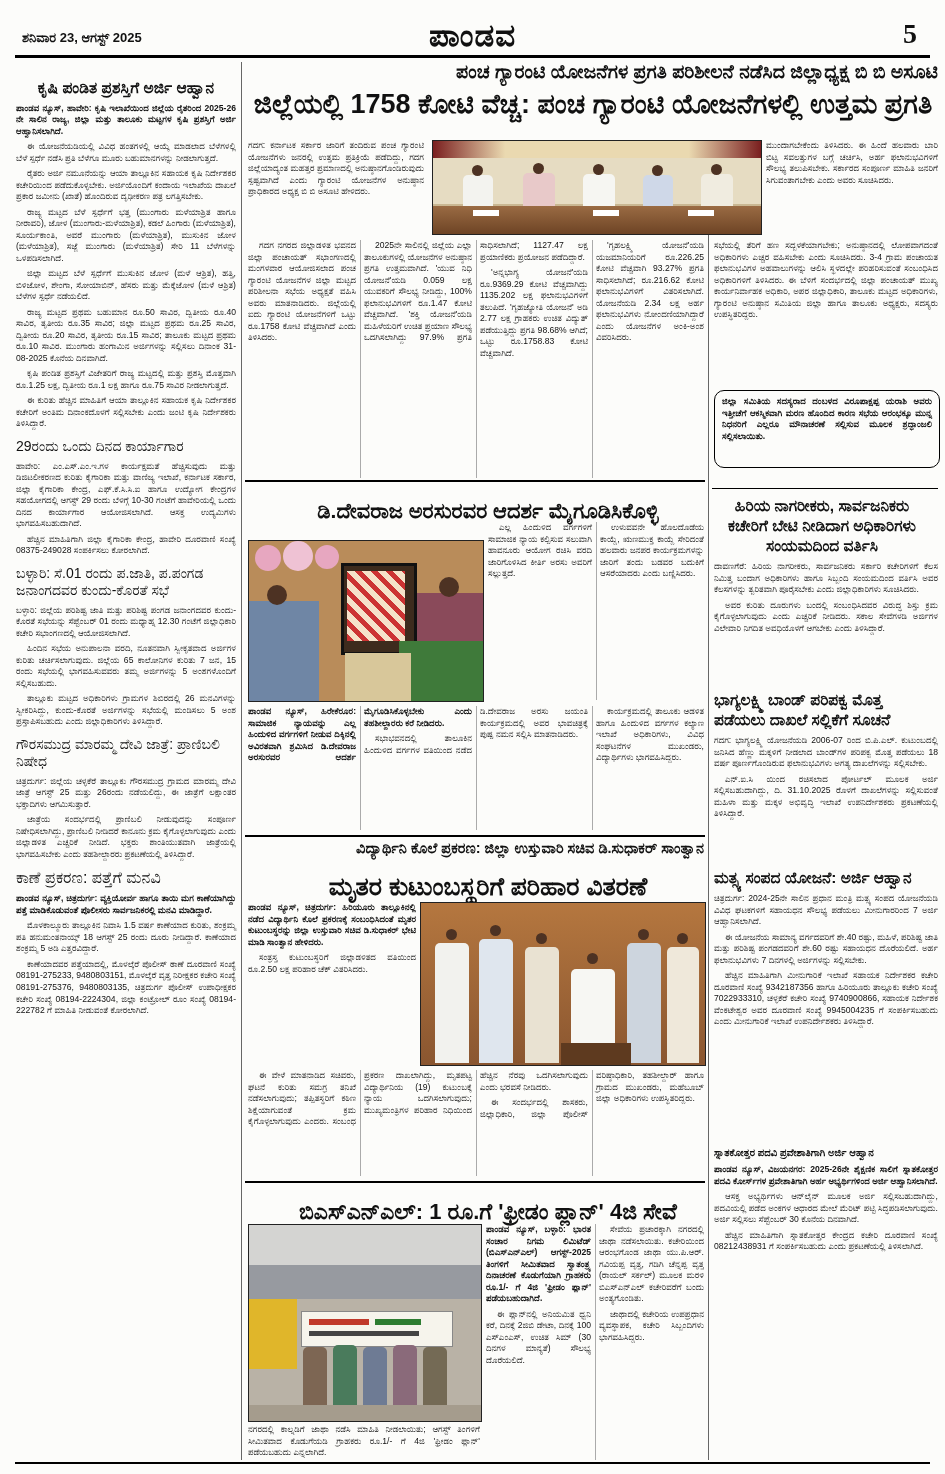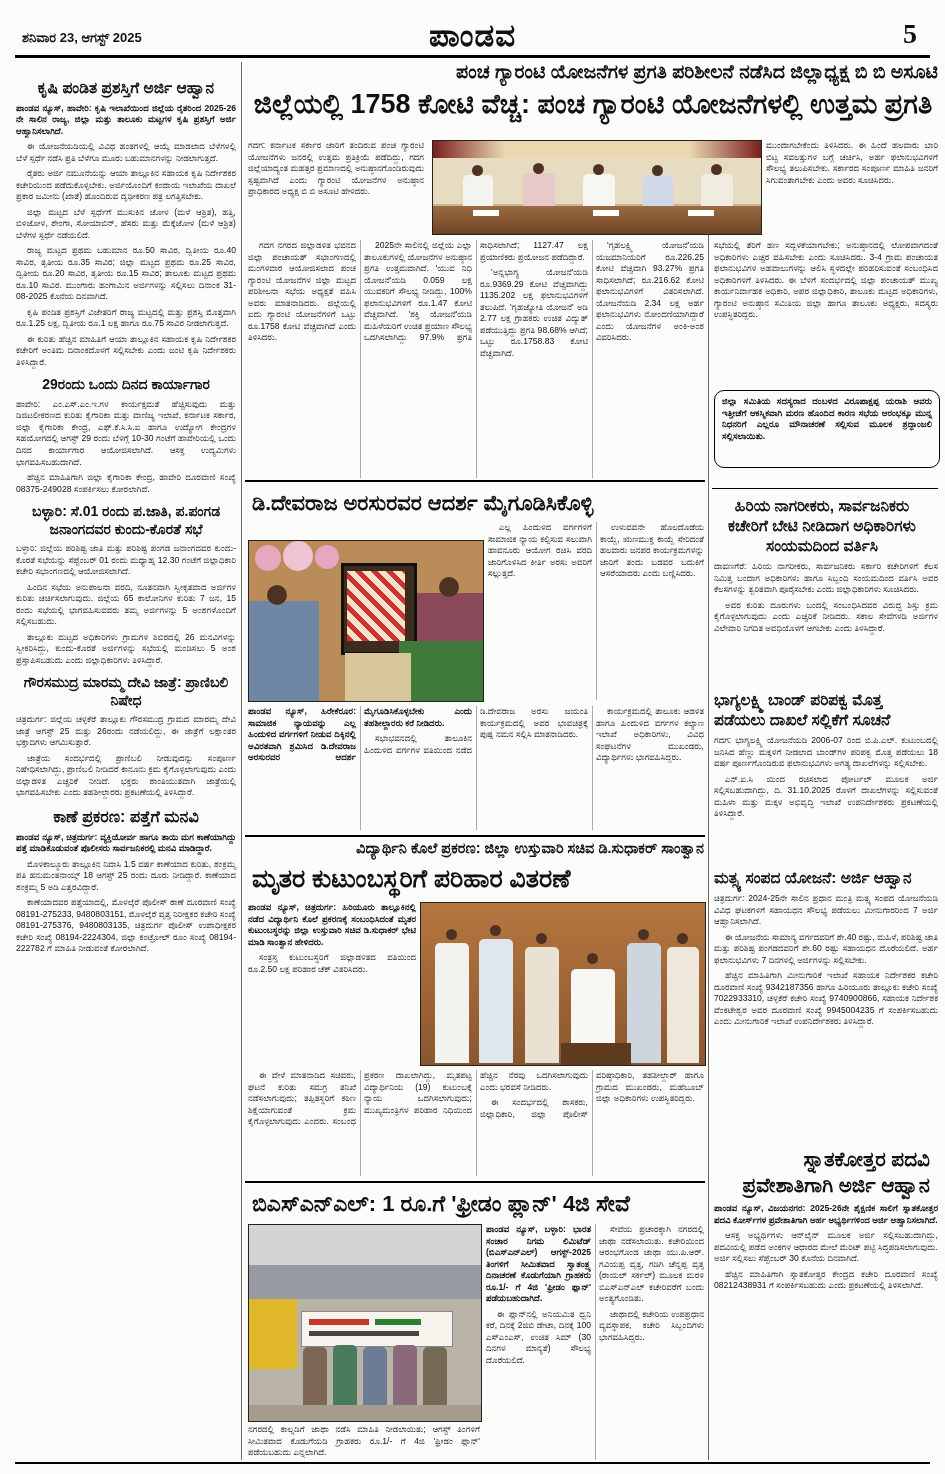--- a/index.html
+++ b/index.html
@@ -13,24 +13,24 @@
   .pageno{position:absolute;right:28px;top:18px;font-size:28px;font-weight:bold;font-family:"Liberation Serif",serif;}
   .hdr-rule{position:absolute;left:15px;right:15px;top:55px;height:3px;background:#000;}
   .bot-rule{position:absolute;left:15px;right:15px;top:1462px;height:2px;background:#000;}
   .vr{position:absolute;width:1px;background:#666;}
   .hr{position:absolute;height:1px;background:#000;}
   
   .bt{font-size:8.6px;line-height:1.34;text-align:justify;margin:0 0 4px 0;text-indent:11px;}
   .bt.noind{text-indent:0;}
   .byline{font-weight:bold;}
   .lhead{font-size:15.5px;font-weight:bold;text-align:center;margin:17px 0 5px 0;line-height:1.2;}
-  .lsub{font-size:14px;font-weight:bold;text-align:center;margin:8px 0 5px 0;line-height:1.25;}
+  .lsub{font-size:14px;font-weight:normal;text-align:left;margin:8px 0 5px 0;line-height:1.25;}
   .kicker{position:absolute;left:248px;top:62px;width:690px;text-align:right;font-size:19px;font-weight:bold;line-height:1.1;}
   .mainhead{position:absolute;left:248px;top:88px;width:690px;text-align:center;font-size:27px;font-weight:bold;line-height:1.2;}
-  .sechead{font-size:21px;font-weight:bold;line-height:1.15;margin:4px;}
+  .sechead{font-size:21px;font-weight:bold;text-align:center;line-height:1.15;margin:12px;}
   .seckick{font-size:14.5px;font-weight:bold;text-align:right;line-height:1.1;margin:0;}
   .rhead{font-size:15.5px;font-weight:bold;text-align:center;line-height:1.3;margin:0 8px 5px 0;}
   .cols2{column-count:2;column-gap:8px;column-rule:1px solid #aaa;}
   .cols4{column-count:4;column-gap:8px;column-rule:1px solid #aaa;}
   .boxnote{position:absolute;border:1.5px solid #000;border-radius:10px;padding:5px 7px;
            font-size:8.6px;line-height:1.35;text-align:justify;font-weight:bold;}
   
   .photo{position:absolute;border:1px solid #222;overflow:hidden;background:#c9b792;}
   .photo .p{position:absolute;}
   .fig{position:absolute;border-radius:5px 5px 0 0;}
@@ -47,20 +47,21 @@
   <div class="hdr-rule"></div>
 
   <div class="vr" style="left:241px;top:62px;height:1398px"></div>
   <div class="vr" style="left:708px;top:140px;height:1320px"></div>
 
   <div class="abs" style="left:16px;top:62px;width:220px">
     <div class="lhead">ಕೃಷಿ ಪಂಡಿತ ಪ್ರಶಸ್ತಿಗೆ ಅರ್ಜಿ ಆಹ್ವಾನ</div>
     <p class="bt noind byline">ಪಾಂಡವ ನ್ಯೂಸ್, ಹಾವೇರಿ: ಕೃಷಿ ಇಲಾಖೆಯಿಂದ ಜಿಲ್ಲೆಯ ರೈತರಿಂದ 2025-26 ನೇ ಸಾಲಿನ ರಾಜ್ಯ, ಜಿಲ್ಲಾ ಮತ್ತು ತಾಲೂಕು ಮಟ್ಟಗಳ ಕೃಷಿ ಪ್ರಶಸ್ತಿಗೆ ಅರ್ಜಿ ಆಹ್ವಾನಿಸಲಾಗಿದೆ.</p>
     <p class="bt">ಈ ಯೋಜನೆಯಡಿಯಲ್ಲಿ ವಿವಿಧ ಹಂತಗಳಲ್ಲಿ ಆಯ್ಕೆ ಮಾಡಲಾದ ಬೆಳೆಗಳಲ್ಲಿ ಬೆಳೆ ಸ್ಪರ್ಧೆ ನಡೆಸಿ ಪ್ರತಿ ಬೆಳೆಗೂ ಮೂರು ಬಹುಮಾನಗಳನ್ನು ನೀಡಲಾಗುತ್ತದೆ.</p>
     <p class="bt">ರೈತರು ಅರ್ಜಿ ನಮೂನೆಯನ್ನು ಆಯಾ ತಾಲ್ಲೂಕಿನ ಸಹಾಯಕ ಕೃಷಿ ನಿರ್ದೇಶಕರ ಕಚೇರಿಯಿಂದ ಪಡೆದುಕೊಳ್ಳಬೇಕು. ಅರ್ಜಿಯೊಂದಿಗೆ ಕಂದಾಯ ಇಲಾಖೆಯ ದಾಖಲೆ ಪ್ರಕಾರ ಜಮೀನು (ಖಾತೆ) ಹೊಂದಿರುವ ದೃಢೀಕರಣ ಪತ್ರ ಲಗತ್ತಿಸಬೇಕು.</p>
+    <p class="bt">ರಾಜ್ಯ ಮಟ್ಟದ ಬೆಳೆ ಸ್ಪರ್ಧೆಗೆ ಭತ್ತ (ಮುಂಗಾರು ಮಳೆಯಾಶ್ರಿತ ಹಾಗೂ ನೀರಾವರಿ), ಜೋಳ (ಮುಂಗಾರು-ಮಳೆಯಾಶ್ರಿತ), ಕಡಲೆ ಹಿಂಗಾರು (ಮಳೆಯಾಶ್ರಿತ), ಸೂರ್ಯಕಾಂತಿ, ಅವರೆ ಮುಂಗಾರು (ಮಳೆಯಾಶ್ರಿತ), ಮುಸುಕಿನ ಜೋಳ (ಮಳೆಯಾಶ್ರಿತ), ಸಜ್ಜೆ ಮುಂಗಾರು (ಮಳೆಯಾಶ್ರಿತ) ಸೇರಿ 11 ಬೆಳೆಗಳನ್ನು ಒಳಪಡಿಸಲಾಗಿದೆ.</p>
     <p class="bt">ಜಿಲ್ಲಾ ಮಟ್ಟದ ಬೆಳೆ ಸ್ಪರ್ಧೆಗೆ ಮುಸುಕಿನ ಜೋಳ (ಮಳೆ ಆಶ್ರಿತ), ಹತ್ತಿ, ಬಿಳಿಜೋಳ, ಶೇಂಗಾ, ಸೋಯಾಬಿನ್, ಹೆಸರು ಮತ್ತು ಮೆಕ್ಕೆಜೋಳ (ಮಳೆ ಆಶ್ರಿತ) ಬೆಳೆಗಳ ಸ್ಪರ್ಧೆ ನಡೆಯಲಿದೆ.</p>
     <p class="bt">ರಾಜ್ಯ ಮಟ್ಟದ ಪ್ರಥಮ ಬಹುಮಾನ ರೂ.50 ಸಾವಿರ, ದ್ವಿತೀಯ ರೂ.40 ಸಾವಿರ, ತೃತೀಯ ರೂ.35 ಸಾವಿರ; ಜಿಲ್ಲಾ ಮಟ್ಟದ ಪ್ರಥಮ ರೂ.25 ಸಾವಿರ, ದ್ವಿತೀಯ ರೂ.20 ಸಾವಿರ, ತೃತೀಯ ರೂ.15 ಸಾವಿರ; ತಾಲೂಕು ಮಟ್ಟದ ಪ್ರಥಮ ರೂ.10 ಸಾವಿರ. ಮುಂಗಾರು ಹಂಗಾಮಿನ ಅರ್ಜಿಗಳನ್ನು ಸಲ್ಲಿಸಲು ದಿನಾಂಕ 31-08-2025 ಕೊನೆಯ ದಿನವಾಗಿದೆ.</p>
     <p class="bt">ಕೃಷಿ ಪಂಡಿತ ಪ್ರಶಸ್ತಿಗೆ ವಿಜೇತರಿಗೆ ರಾಜ್ಯ ಮಟ್ಟದಲ್ಲಿ ಮತ್ತು ಪ್ರಶಸ್ತಿ ಮೊತ್ತವಾಗಿ ರೂ.1.25 ಲಕ್ಷ, ದ್ವಿತೀಯ ರೂ.1 ಲಕ್ಷ ಹಾಗೂ ರೂ.75 ಸಾವಿರ ನೀಡಲಾಗುತ್ತದೆ.</p>
     <p class="bt">ಈ ಕುರಿತು ಹೆಚ್ಚಿನ ಮಾಹಿತಿಗೆ ಆಯಾ ತಾಲ್ಲೂಕಿನ ಸಹಾಯಕ ಕೃಷಿ ನಿರ್ದೇಶಕರ ಕಚೇರಿಗೆ ಅಂತಿಮ ದಿನಾಂಕದೊಳಗೆ ಸಲ್ಲಿಸಬೇಕು ಎಂದು ಜಂಟಿ ಕೃಷಿ ನಿರ್ದೇಶಕರು ತಿಳಿಸಿದ್ದಾರೆ.</p>
 
     <div class="lsub">29ರಂದು ಒಂದು ದಿನದ ಕಾರ್ಯಾಗಾರ</div>
     <p class="bt noind">ಹಾವೇರಿ: ಎಂ.ಎಸ್.ಎಂ.ಇ.ಗಳ ಕಾರ್ಯಕ್ಷಮತೆ ಹೆಚ್ಚಿಸುವುದು ಮತ್ತು ಡಿಜಿಟಲೀಕರಣದ ಕುರಿತು ಕೈಗಾರಿಕಾ ಮತ್ತು ವಾಣಿಜ್ಯ ಇಲಾಖೆ, ಕರ್ನಾಟಕ ಸರ್ಕಾರ, ಜಿಲ್ಲಾ ಕೈಗಾರಿಕಾ ಕೇಂದ್ರ, ಎಫ್.ಕೆ.ಸಿ.ಸಿ.ಐ ಹಾಗೂ ಉದ್ಯೋಗ ಕೇಂದ್ರಗಳ ಸಹಯೋಗದಲ್ಲಿ ಆಗಸ್ಟ್ 29 ರಂದು ಬೆಳಿಗ್ಗೆ 10-30 ಗಂಟೆಗೆ ಹಾವೇರಿಯಲ್ಲಿ ಒಂದು ದಿನದ ಕಾರ್ಯಾಗಾರ ಆಯೋಜಿಸಲಾಗಿದೆ. ಆಸಕ್ತ ಉದ್ಯಮಿಗಳು ಭಾಗವಹಿಸಬಹುದಾಗಿದೆ.</p>
     <p class="bt">ಹೆಚ್ಚಿನ ಮಾಹಿತಿಗಾಗಿ ಜಿಲ್ಲಾ ಕೈಗಾರಿಕಾ ಕೇಂದ್ರ, ಹಾವೇರಿ ದೂರವಾಣಿ ಸಂಖ್ಯೆ 08375-249028 ಸಂಪರ್ಕಿಸಲು ಕೋರಲಾಗಿದೆ.</p>
 
     <div class="lsub">ಬಳ್ಳಾರಿ: ಸೆ.01 ರಂದು ಪ.ಜಾತಿ, ಪ.ಪಂಗಡ ಜನಾಂಗದವರ ಕುಂದು-ಕೊರತೆ ಸಭೆ</div>
@@ -226,20 +227,20 @@
   </div>
 
   <div class="abs" style="left:714px;top:868px;width:224px">
     <div class="rhead" style="text-align:left">ಮತ್ಸ್ಯ ಸಂಪದ ಯೋಜನೆ: ಅರ್ಜಿ ಆಹ್ವಾನ</div>
     <p class="bt noind">ಚಿತ್ರದುರ್ಗ: 2024-25ನೇ ಸಾಲಿನ ಪ್ರಧಾನ ಮಂತ್ರಿ ಮತ್ಸ್ಯ ಸಂಪದ ಯೋಜನೆಯಡಿ ವಿವಿಧ ಘಟಕಗಳಿಗೆ ಸಹಾಯಧನ ಸೌಲಭ್ಯ ಪಡೆಯಲು ಮೀನುಗಾರರಿಂದ 7 ಅರ್ಜಿ ಆಹ್ವಾನಿಸಲಾಗಿದೆ.</p>
     <p class="bt">ಈ ಯೋಜನೆಯ ಸಾಮಾನ್ಯ ವರ್ಗದವರಿಗೆ ಶೇ.40 ರಷ್ಟು, ಮಹಿಳೆ, ಪರಿಶಿಷ್ಟ ಜಾತಿ ಮತ್ತು ಪರಿಶಿಷ್ಟ ಪಂಗಡದವರಿಗೆ ಶೇ.60 ರಷ್ಟು ಸಹಾಯಧನ ದೊರೆಯಲಿದೆ. ಅರ್ಹ ಫಲಾನುಭವಿಗಳು 7 ದಿನಗಳಲ್ಲಿ ಅರ್ಜಿಗಳನ್ನು ಸಲ್ಲಿಸಬೇಕು.</p>
     <p class="bt">ಹೆಚ್ಚಿನ ಮಾಹಿತಿಗಾಗಿ ಮೀನುಗಾರಿಕೆ ಇಲಾಖೆ ಸಹಾಯಕ ನಿರ್ದೇಶಕರ ಕಚೇರಿ ದೂರವಾಣಿ ಸಂಖ್ಯೆ 9342187356 ಹಾಗೂ ಹಿರಿಯೂರು ತಾಲ್ಲೂಕು ಕಚೇರಿ ಸಂಖ್ಯೆ 7022933310, ಚಳ್ಳಕೆರೆ ಕಚೇರಿ ಸಂಖ್ಯೆ 9740900866, ಸಹಾಯಕ ನಿರ್ದೇಶಕ ವೆಂಕಟೇಶ್ವರ ಅವರ ದೂರವಾಣಿ ಸಂಖ್ಯೆ 9945004235 ಗೆ ಸಂಪರ್ಕಿಸಬಹುದು ಎಂದು ಮೀನುಗಾರಿಕೆ ಇಲಾಖೆ ಉಪನಿರ್ದೇಶಕರು ತಿಳಿಸಿದ್ದಾರೆ.</p>
   </div>
 
   <div class="abs" style="left:714px;top:1146px;width:224px">
-    <div class="rhead" style="font-size:20px;text-align:right">ಸ್ನಾತಕೋತ್ತರ ಪದವಿ ಪ್ರವೇಶಾತಿಗಾಗಿ ಅರ್ಜಿ ಆಹ್ವಾನ</div>
+    <div class="rhead" style="font-size:10px;text-align:left">ಸ್ನಾತಕೋತ್ತರ ಪದವಿ ಪ್ರವೇಶಾತಿಗಾಗಿ ಅರ್ಜಿ ಆಹ್ವಾನ</div>
     <p class="bt noind byline">ಪಾಂಡವ ನ್ಯೂಸ್, ವಿಜಯನಗರ: 2025-26ನೇ ಶೈಕ್ಷಣಿಕ ಸಾಲಿಗೆ ಸ್ನಾತಕೋತ್ತರ ಪದವಿ ಕೋರ್ಸ್‌ಗಳ ಪ್ರವೇಶಾತಿಗಾಗಿ ಅರ್ಹ ಅಭ್ಯರ್ಥಿಗಳಿಂದ ಅರ್ಜಿ ಆಹ್ವಾನಿಸಲಾಗಿದೆ.</p>
     <p class="bt">ಆಸಕ್ತ ಅಭ್ಯರ್ಥಿಗಳು ಆನ್‌ಲೈನ್ ಮೂಲಕ ಅರ್ಜಿ ಸಲ್ಲಿಸಬಹುದಾಗಿದ್ದು, ಪದವಿಯಲ್ಲಿ ಪಡೆದ ಅಂಕಗಳ ಆಧಾರದ ಮೇಲೆ ಮೆರಿಟ್ ಪಟ್ಟಿ ಸಿದ್ಧಪಡಿಸಲಾಗುವುದು. ಅರ್ಜಿ ಸಲ್ಲಿಸಲು ಸೆಪ್ಟೆಂಬರ್ 30 ಕೊನೆಯ ದಿನವಾಗಿದೆ.</p>
     <p class="bt">ಹೆಚ್ಚಿನ ಮಾಹಿತಿಗಾಗಿ ಸ್ನಾತಕೋತ್ತರ ಕೇಂದ್ರದ ಕಚೇರಿ ದೂರವಾಣಿ ಸಂಖ್ಯೆ 08212438931 ಗೆ ಸಂಪರ್ಕಿಸಬಹುದು ಎಂದು ಪ್ರಕಟಣೆಯಲ್ಲಿ ತಿಳಿಸಲಾಗಿದೆ.</p>
   </div>
 
   <div class="bot-rule"></div>
 </div>
 
 </body></html>

